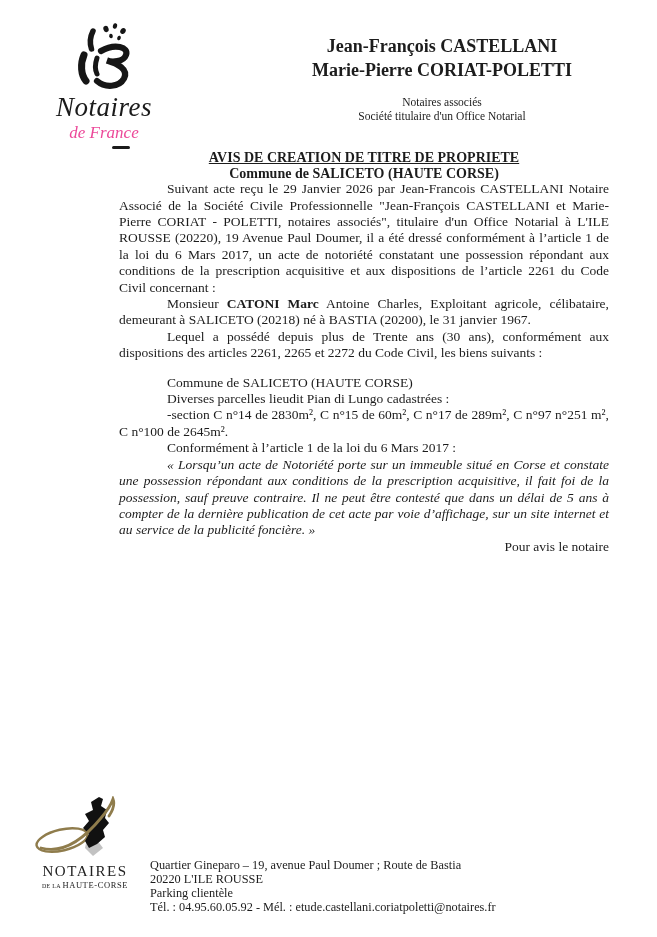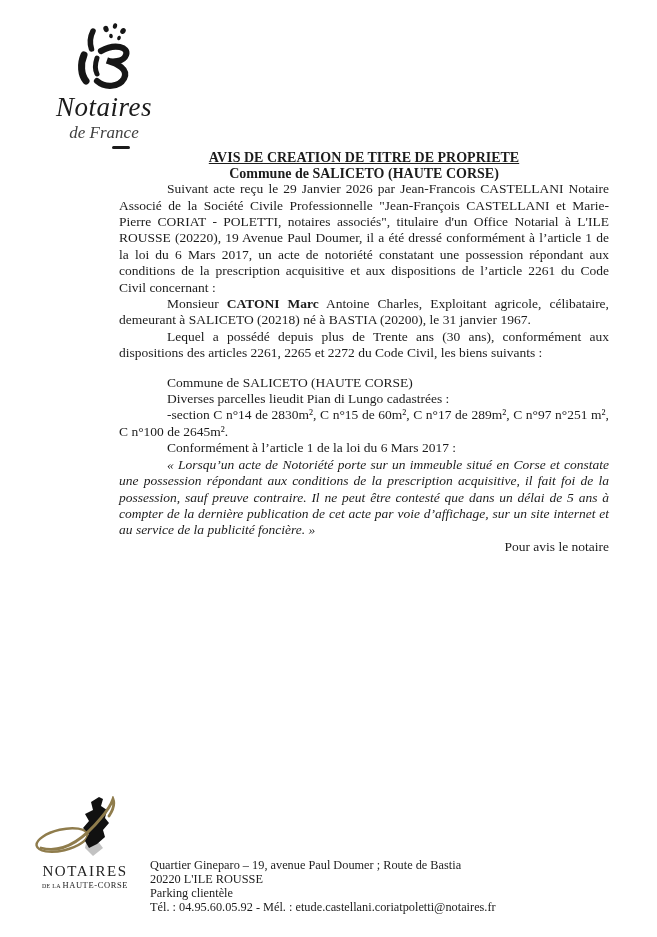--- a/index.html
+++ b/index.html
@@ -29,21 +29,21 @@
     font-size: 27px;
     letter-spacing: 0.5px;
     margin-top: 2px;
     color: #1b1b1b;
   }
   .top-logo .brand2 {
     display: block;
     font-style: italic;
     font-size: 17px;
     margin-top: 3px;
-    color: #404040;
+    color: #ec4899;
   }
   .top-logo .dash {
     width: 18px; height: 3px;
     background: #1b1b1b;
     border-radius: 2px;
     margin: 5px 0 0 78px;
   }
 
   
   .header-names {
@@ -163,20 +163,28 @@
         <path d="M49,36 C47,42 47,48 49,52" stroke-width="5"></path>
 
         <path d="M53,29 C67,21 81,25 78,33 C75.5,40 64,40.5 59,38.5 C69,41.5 81,47 76,56.5 C71,65.5 57,66 49,59" stroke-width="6.2"></path>
       </g>
     </svg>
     <span class="brand">Notaires</span>
     <span class="brand2">de France</span>
     <div class="dash"></div>
   </div>
 
+  <div class="header-names">
+    <div class="name">Jean-François CASTELLANI</div>
+    <div class="name">Marie-Pierre CORIAT-POLETTI</div>
+    <div class="subs">
+      <div class="sub">Notaires associés</div>
+      <div class="sub">Société titulaire d'un Office Notarial</div>
+    </div>
+  </div>
 
   <div class="content">
     <p class="doc-title">
       <span class="t">AVIS DE CREATION DE TITRE DE PROPRIETE</span><br>
       <span>Commune de SALICETO (HAUTE CORSE)</span>
     </p>
 
     <p class="para">Suivant acte reçu le 29 Janvier 2026 par Jean-Francois CASTELLANI Notaire Associé de la Société Civile Professionnelle "Jean-François CASTELLANI et Marie-Pierre CORIAT - POLETTI, notaires associés", titulaire d'un Office Notarial à L'ILE ROUSSE (20220), 19 Avenue Paul Doumer, il a été dressé conformément à l’article 1 de la loi du 6 Mars 2017, un acte de notoriété constatant une possession répondant aux conditions de la prescription acquisitive et aux dispositions de l’article 2261 du Code Civil concernant :</p>
 
     <p class="para"><span>Monsieur </span><span class="b">CATONI Marc</span><span> Antoine Charles, Exploitant agricole, célibataire, demeurant à SALICETO (20218) né à BASTIA (20200), le 31 janvier 1967.</span></p>

